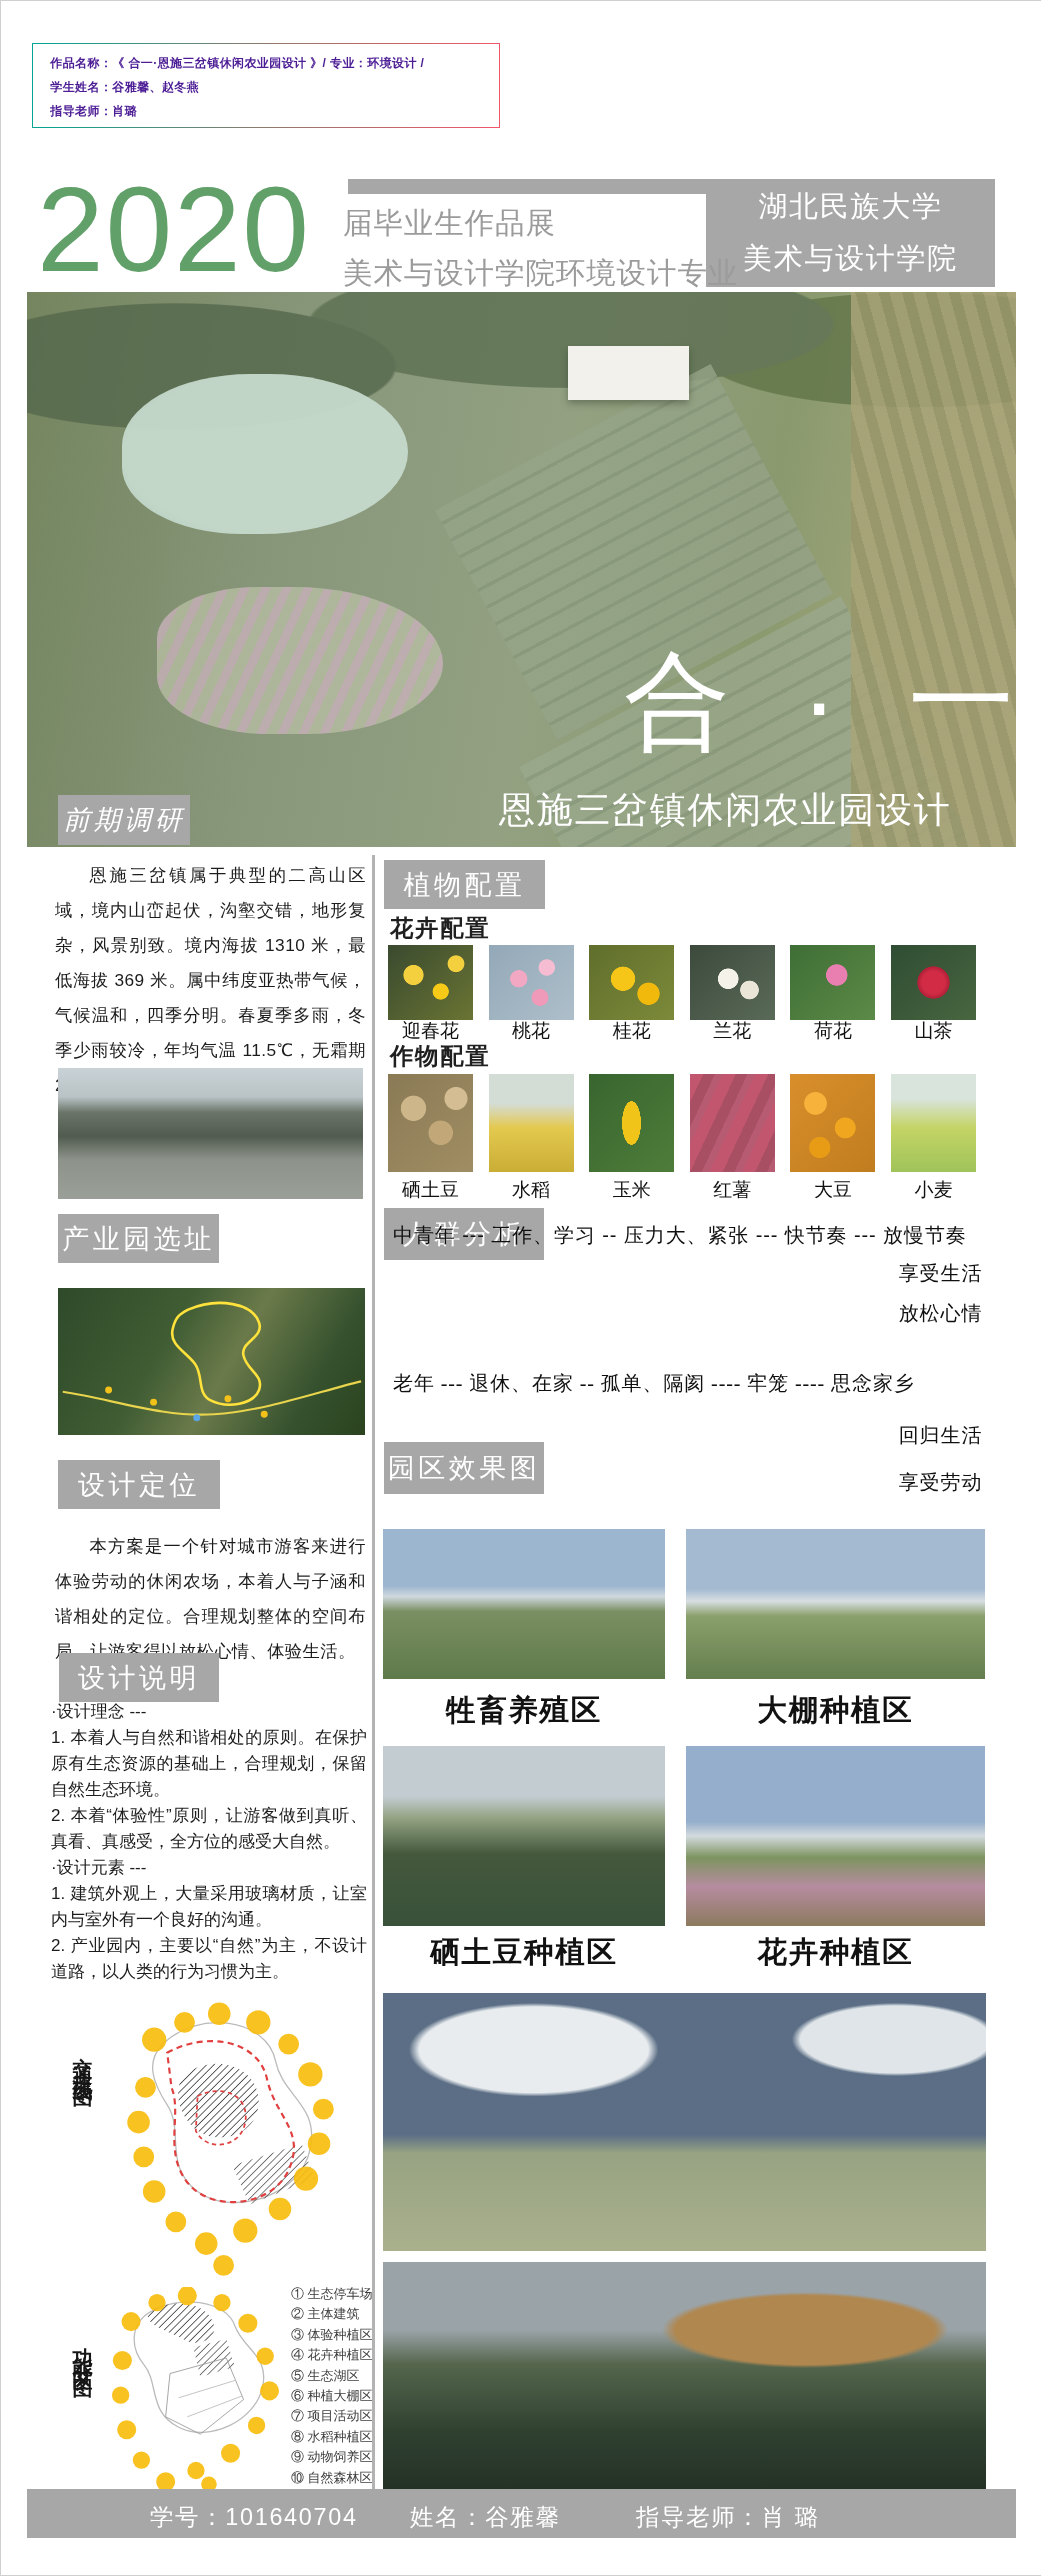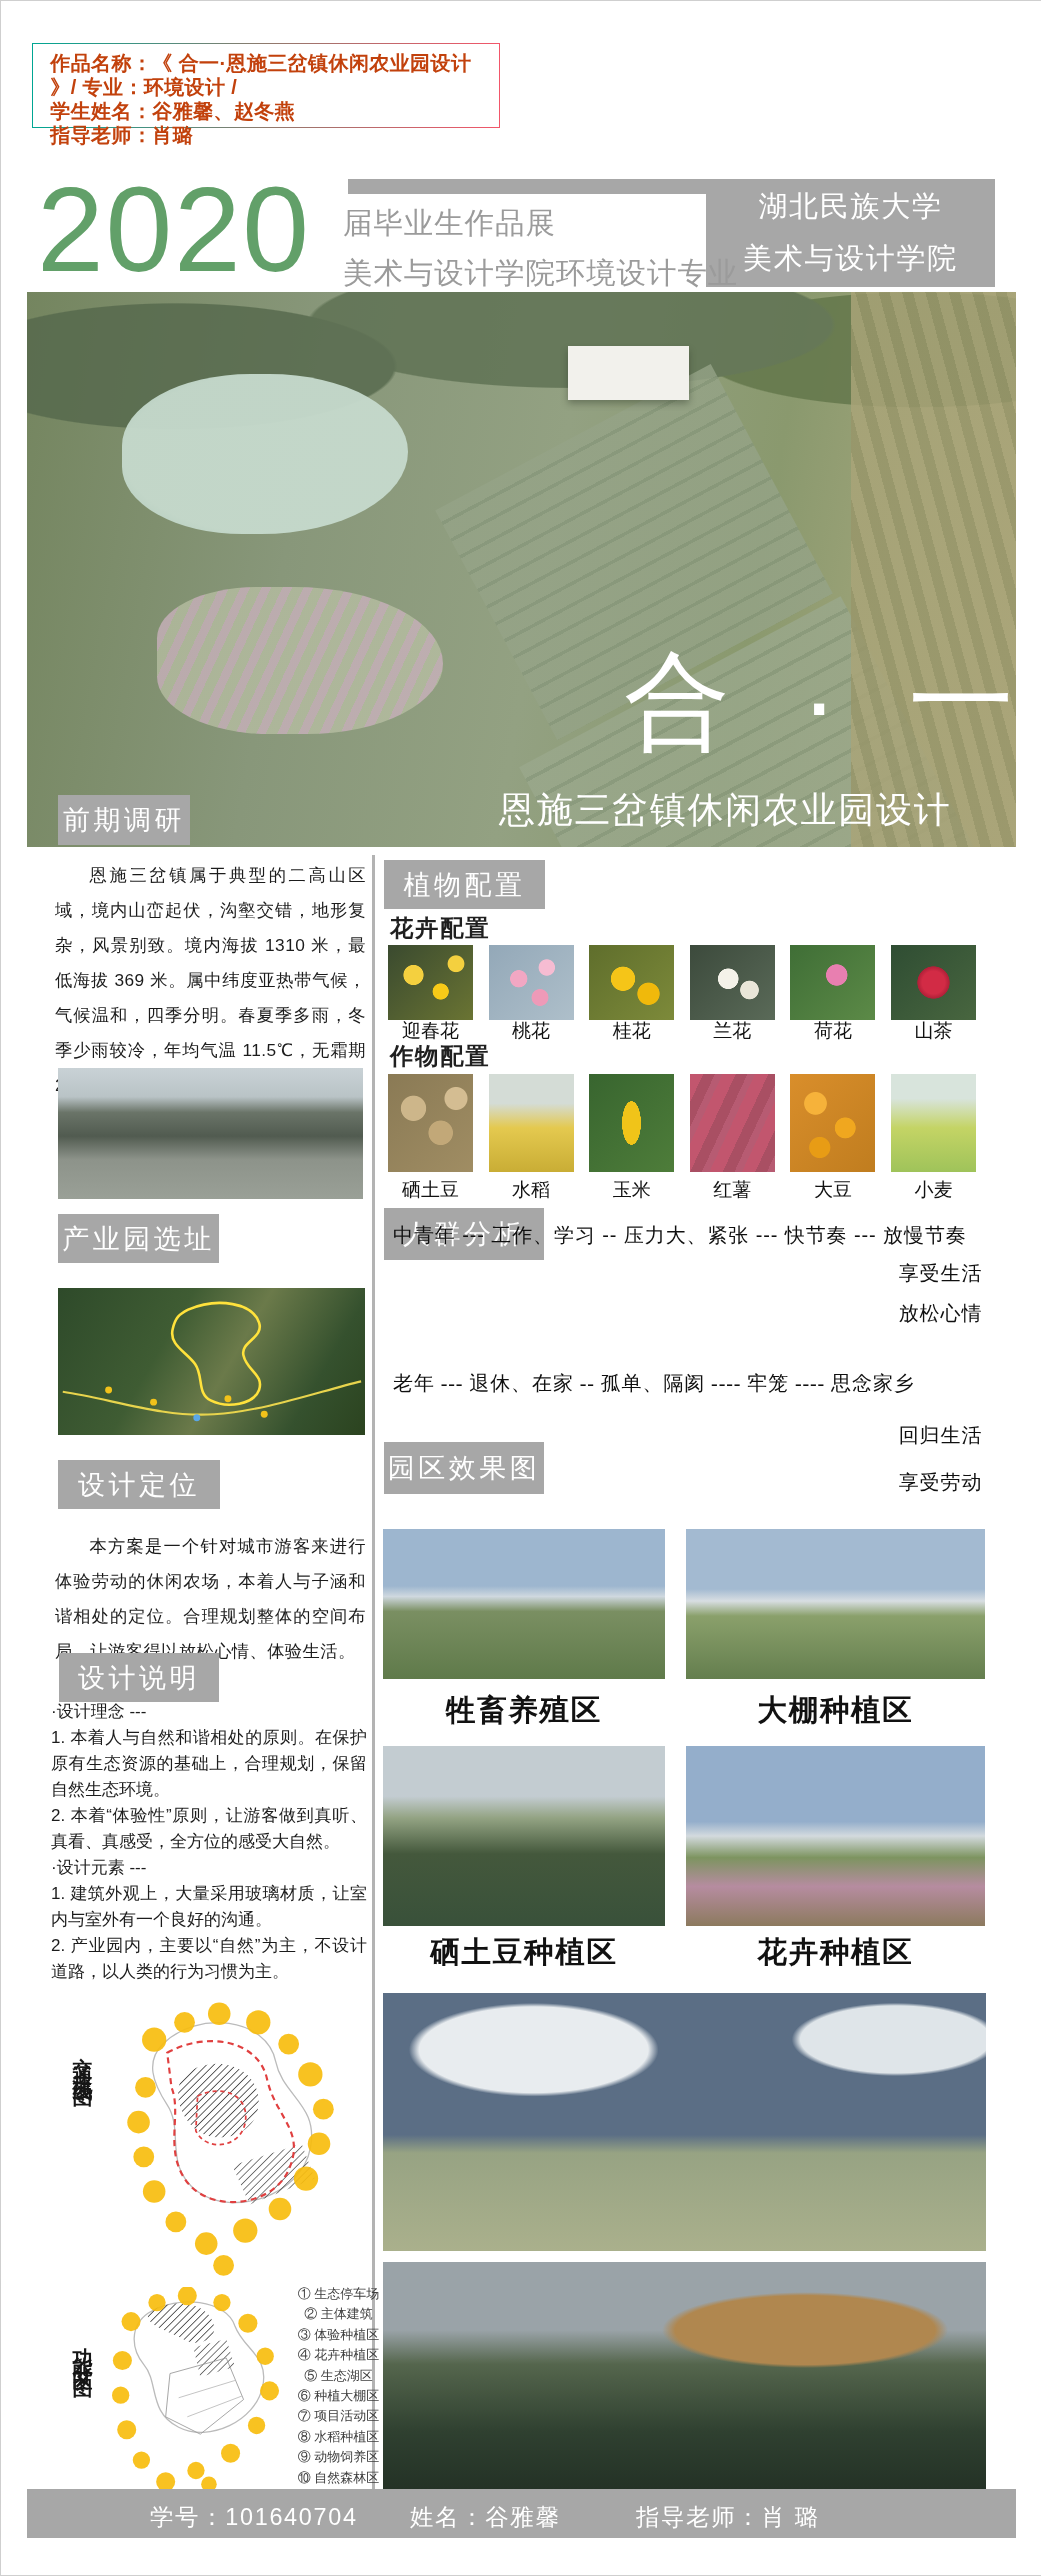--- a/index.html
+++ b/index.html
@@ -5,21 +5,21 @@
   html,body{margin:0;padding:0;background:#f4f4f4;}
   .page{position:relative;width:1042px;height:2576px;background:#ffffff;
         border:0.9px solid #cfcfcf;box-sizing:border-box;margin:0 auto;overflow:hidden;
         font-family:"Liberation Sans", sans-serif;color:#222;}
   .abs{position:absolute;}
 
   
   .info-box{left:31px;top:42px;width:468px;height:85px;border:1.7px solid;
             border-image:linear-gradient(90deg,#00a693,#8f7a6d,#f2566a) 1;
             box-sizing:border-box;padding:7px 0 0 17.3px;}
-  .info-line{font-size:20px;line-height:24px;font-weight:600;color:#c2410c;letter-spacing:0.4px;}
+  .info-line{font-size:12px;line-height:24px;font-weight:600;color:#4c1d95;letter-spacing:0.4px;}
 
   
   .mast-gray{left:347px;top:178px;width:647px;height:108px;background:#a7a7a7;}
   .mast-white{left:347px;top:193px;width:358px;height:94px;background:#ffffff;}
   .year{left:36px;top:173px;font-size:120px;line-height:111px;color:#62a069;letter-spacing:1.7px;}
   .mast-sub1{left:342px;top:203px;font-size:29.5px;color:#9b9b9b;letter-spacing:0.9px;}
   .mast-sub2{left:342px;top:253px;font-size:29.5px;color:#9b9b9b;letter-spacing:0.9px;}
   .school{left:705px;top:178px;width:289px;height:108px;display:flex;flex-direction:column;
           align-items:center;justify-content:center;gap:12px;color:#fff;}
   .school div{font-size:29px;letter-spacing:1.7px;}
@@ -43,21 +43,21 @@
         background:repeating-linear-gradient(75deg,#a9a478 0 12px,#98966a 12px 22.6px);opacity:.85;}
   .hero-building{left:541px;top:54px;width:121px;height:54px;background:#f2f1ec;
         box-shadow:0 3.5px 7px rgba(40,50,35,.4);}
   .hero-title{left:623px;top:644px;font-size:106px;line-height:113px;color:#ffffff;
         letter-spacing:21px;font-weight:400;}
   .hero-subtitle{left:498px;top:785px;font-size:36px;color:#ffffff;letter-spacing:1.7px;}
 
   
   .chip{background:#a7a7a7;color:#ffffff;display:flex;align-items:center;justify-content:center;
         letter-spacing:3.5px;font-size:27px;}
-  #chip-survey{left:57px;top:794px;width:132px;height:50px;}
+  #chip-survey{left:57px;top:794px;width:132px;height:50px;font-style:italic;}
   #chip-site{left:57px;top:1213px;width:161px;height:49px;}
   #chip-positioning{left:57px;top:1459px;width:162px;height:49px;text-align:right;}
   #chip-notes{left:58px;top:1640px;width:160px;height:49px;margin-top:12px;}
   #chip-plants{left:383px;top:859px;width:161px;height:49px;}
   #chip-crowd{left:383px;top:1207px;width:160px;height:52px;}
   #chip-renders{left:383px;top:1441px;width:160px;height:52px;}
 
   
   .col-divider{left:371px;top:854px;width:2.6px;height:1634px;background:#b3b3b3;}
   .para{font-size:17.3px;line-height:35px;color:#1c1c1c;text-indent:2em;letter-spacing:0.4px;text-align:justify;}
@@ -70,21 +70,21 @@
   .notes{left:50px;top:1698px;width:316px;}
   .notes div{font-size:17px;line-height:26px;color:#1c1c1c;text-align:justify;}
   .v-label{writing-mode:vertical-rl;text-orientation:upright;font-size:20px;letter-spacing:7.8px;
         color:#161616;font-weight:600;}
   #traffic-label{left:69px;top:2040px;}
   #function-label{left:69px;top:2331px;}
   .sketch{background:#ffffff;}
   #traffic-sketch{left:101px;top:1991px;width:264px;height:295px;}
   #function-sketch{left:95px;top:2286px;width:193px;height:206px;}
   .legend{left:290px;top:2283px;width:95px;}
-  .legend div{font-size:13px;line-height:20.4px;color:#3d3d3d;white-space:nowrap;text-align:center;}
+  .legend div{font-size:13px;line-height:20.4px;color:#3d3d3d;white-space:nowrap;}
 
   
   .sub-heading{font-size:23.4px;color:#1f1f1f;font-weight:600;letter-spacing:1.7px;}
   #flowers-heading{left:389px;top:911px;}
   #crops-heading{left:389px;top:1039px;}
   .thumb-row{left:387px;width:588px;display:flex;gap:15.6px;}
   #flower-row{top:944px;height:75px;}
   #crop-row{top:1073px;height:98px;}
   .thumb{flex:1;}
   .label-row{left:387px;width:588px;display:flex;gap:15.6px;}

